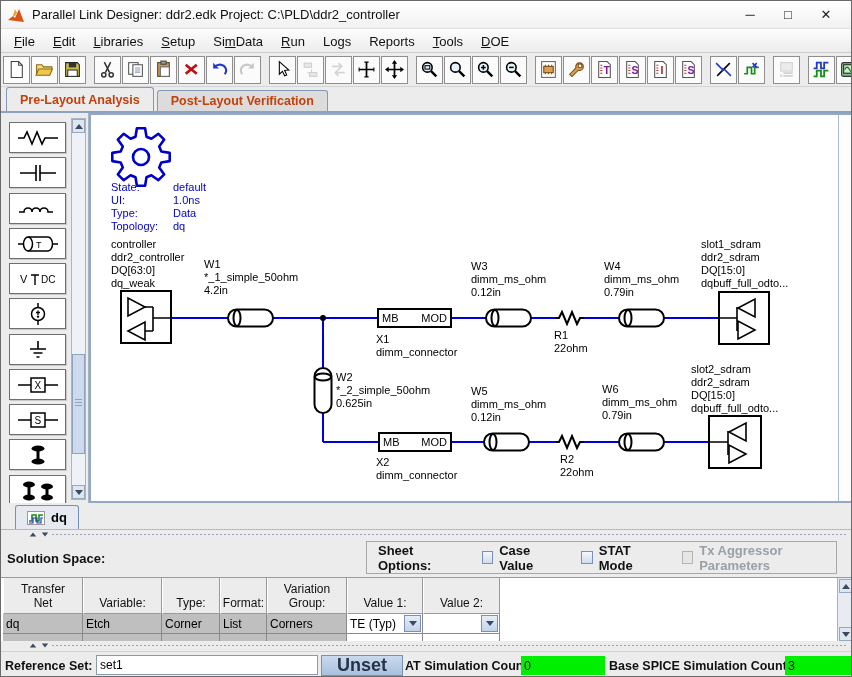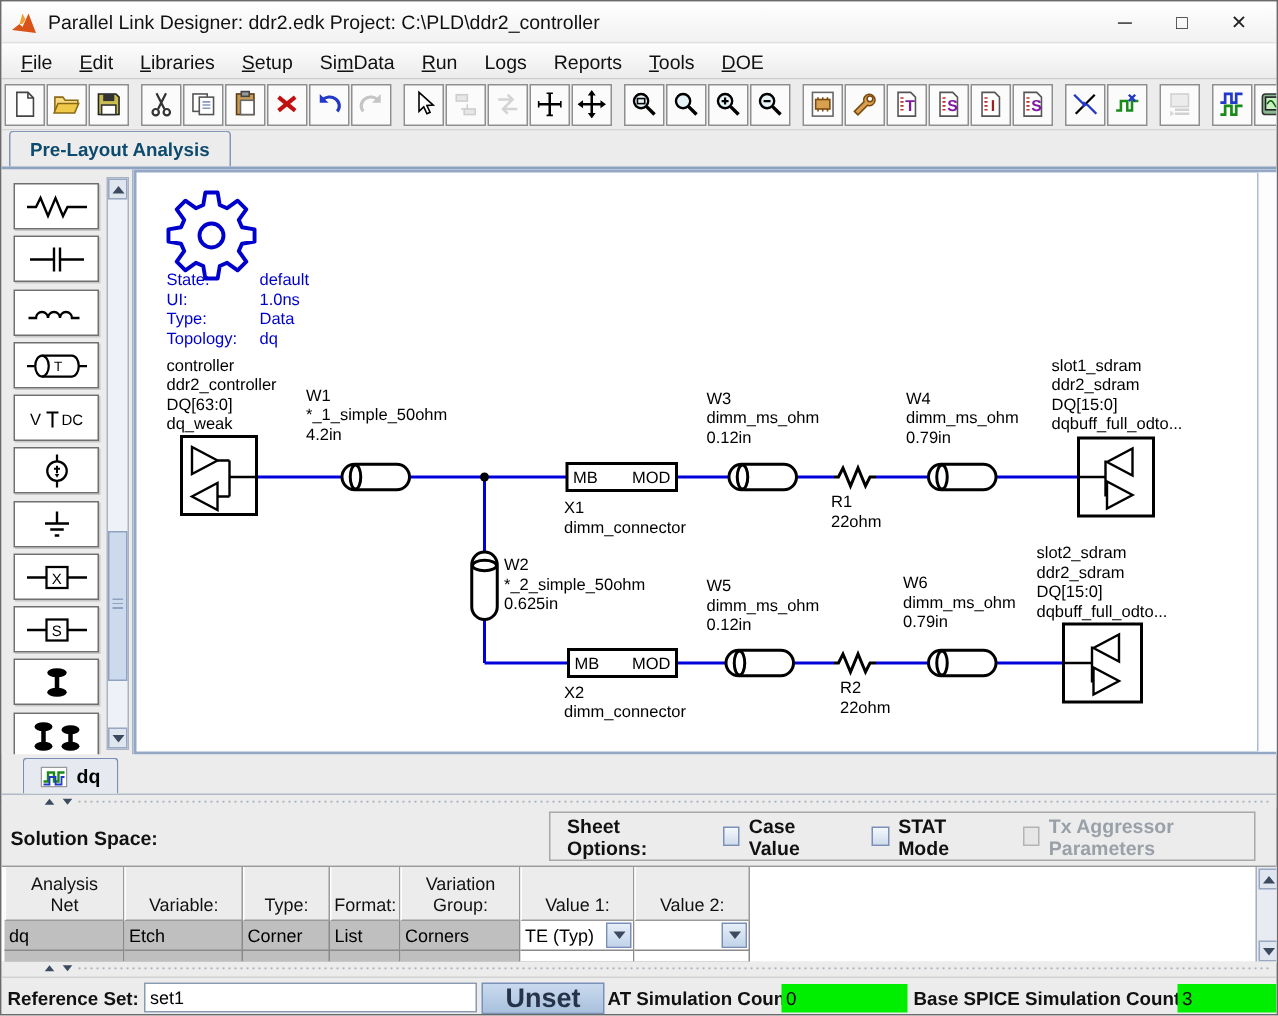--- a/index.html
+++ b/index.html
@@ -20,21 +20,21 @@
 
   
   .toolbar{position:absolute;top:52px;left:0;right:0;height:34px;background:#ececec;display:flex;align-items:center;padding:0 2px;border-bottom:1px solid #d4d4d4;overflow:hidden;}
   .tbtn{flex:0 0 auto;width:27px;height:28px;background:#fbfbfb;border:1px solid #8f8f8f;display:flex;align-items:center;justify-content:center;margin-right:1px;}
   .tbtn svg{width:19px;height:19px;}
   .tbtn.gap{margin-left:7px;}
   .tbtn.disabled svg{opacity:.55;}
 
   
   .tabbar{position:absolute;top:86px;left:0;right:0;height:24px;background:#ececec;display:flex;align-items:flex-end;padding-left:5px;}
-  .tab{height:21px;display:flex;align-items:center;padding:0 13px;font-size:12.5px;font-weight:bold;color:#0c4a6e;border:1px solid #8598b8;border-bottom:none;background:#dcdcdc;margin-right:3px;border-radius:3px 3px 0 0;}
+  .tab{height:21px;display:flex;align-items:center;padding:0 13px;font-size:12.5px;font-weight:bold;color:#c2410c;border:1px solid #8598b8;border-bottom:none;background:#dcdcdc;margin-right:3px;border-radius:3px 3px 0 0;}
   .tab.active{height:24px;background:#ececec;}
 
   
   .main{position:absolute;top:110px;left:0;width:852px;height:392px;background:#ececec;border-top:2px solid #8ca2c0;}
   .palette{position:absolute;left:0;top:0;width:88px;height:100%;background:#ececec;border-right:1px solid #a8b4c4;overflow:hidden;}
   .pbtn{position:absolute;left:8px;width:57px;height:31px;background:#ffffff;border:1px solid #6f6f6f;box-shadow:inset 1px 1px 0 #ffffff, 1px 1px 0 #c8c8c8;display:flex;align-items:center;justify-content:center;}
   .pbtn svg{width:46px;height:24px;}
   .pscroll{position:absolute;left:70px;top:5px;width:15px;height:382px;background:#eef1f6;border:1px solid #aab4c4;}
   .sbtn{position:absolute;left:0;width:13px;height:14px;background:#dfe6f0;border:1px solid #98a8c0;display:flex;align-items:center;justify-content:center;}
   .sthumb{position:absolute;left:0;top:235px;width:13px;height:100px;background:#cdd9ec;border:1px solid #8fa3c0;}
@@ -310,20 +310,21 @@
           <rect x="3.5" y="4.5" width="9" height="8" fill="#c8f0c0" stroke="#222"></rect>
           <path d="M4.5 9c1.5-3 3-3 4.5 0s3 3 3.5 0" fill="none" stroke="#0a600a"></path>
           <circle cx="14.8" cy="6" r="0.9" fill="#222"></circle>
           <circle cx="14.8" cy="9" r="0.9" fill="#222"></circle>
         </svg>
       </div>
   </div>
 
   <div class="tabbar">
     <div class="tab active">Pre-Layout Analysis</div>
+    <div class="tab">Post-Layout Verification</div>
   </div>
 
   <div class="main">
 
     <div class="palette">
       <div class="pbtn" style="top:9px">
           <svg viewBox="0 0 44 24">
             <path d="M2 12h6l3-6 5 12 5-12 5 12 3-6h13" fill="none" stroke="#000" stroke-width="1.6"></path>
           </svg>
         </div>
@@ -586,21 +587,21 @@
       <span class="opt disabled">
         <span class="cb"></span>
         <span class="so-label">Tx Aggressor Parameters</span>
       </span>
     </div>
   </div>
 
   <div class="table-area">
     <div class="tcols">
       <div class="thead">
-        <div class="th" style="width:80px">Analysis
+        <div class="th" style="width:80px">Transfer
 Net</div>
         <div class="th" style="width:79px">Variable:</div>
         <div class="th" style="width:58px">Type:</div>
         <div class="th" style="width:47px">Format:</div>
         <div class="th" style="width:80px">Variation
 Group:</div>
         <div class="th" style="width:76px">Value 1:</div>
         <div class="th" style="width:77px">Value 2:</div>
       </div>
       <div class="trow">

